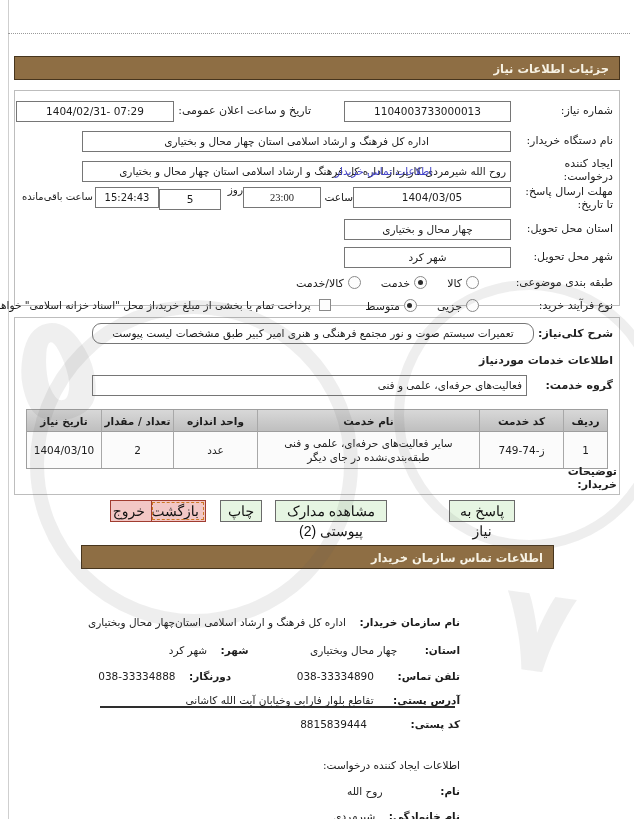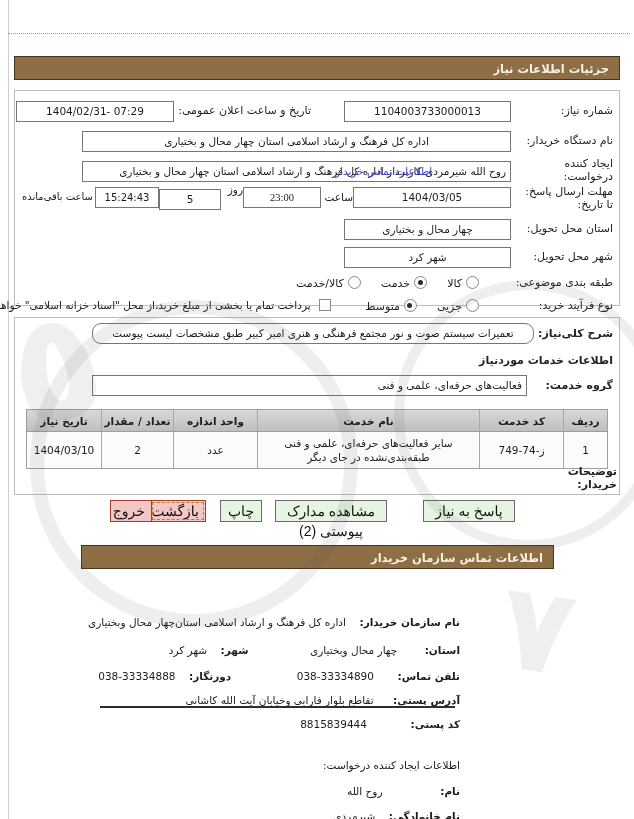--- a/index.html
+++ b/index.html
@@ -159,21 +159,21 @@
       <div class="tcell" style="width:72px;">2</div>
       <div class="tcell" style="flex:1;">
           <span class="ltr">1404/03/10</span>
         </div>
     </div>
   </div>
 
   <div class="abs lbl b" style="right:2px;top:147px;width:62px;white-space:normal;line-height:13px;">توضیحات خریدار:</div>
 </div>
 
-<button class="btn green" style="right:119px;top:500px;width:92px;">پاسخ به نیاز</button>
+<button class="btn green" style="right:119px;top:500px;width:66px;">پاسخ به نیاز</button>
 <button class="btn green" style="right:247px;top:500px;width:112px;">مشاهده مدارک پیوستی (2)</button>
 <button class="btn green" style="right:372px;top:500px;width:42px;">چاپ</button>
 <button class="btn pink focus" style="right:428px;top:500px;width:56px;">بازگشت</button>
 <button class="btn pink" style="right:482px;top:500px;width:42px;">خروج</button>
 
 <div class="bar" style="right:80px;top:545px;width:473px;">اطلاعات تماس سازمان خریدار</div>
 
 <div class="krow" style="right:174px;top:585px;">
   <span class="lbl2">نام سازمان خریدار:</span>
   <span class="val">اداره کل فرهنگ و ارشاد اسلامی استان‌چهار محال وبختیاری</span>

